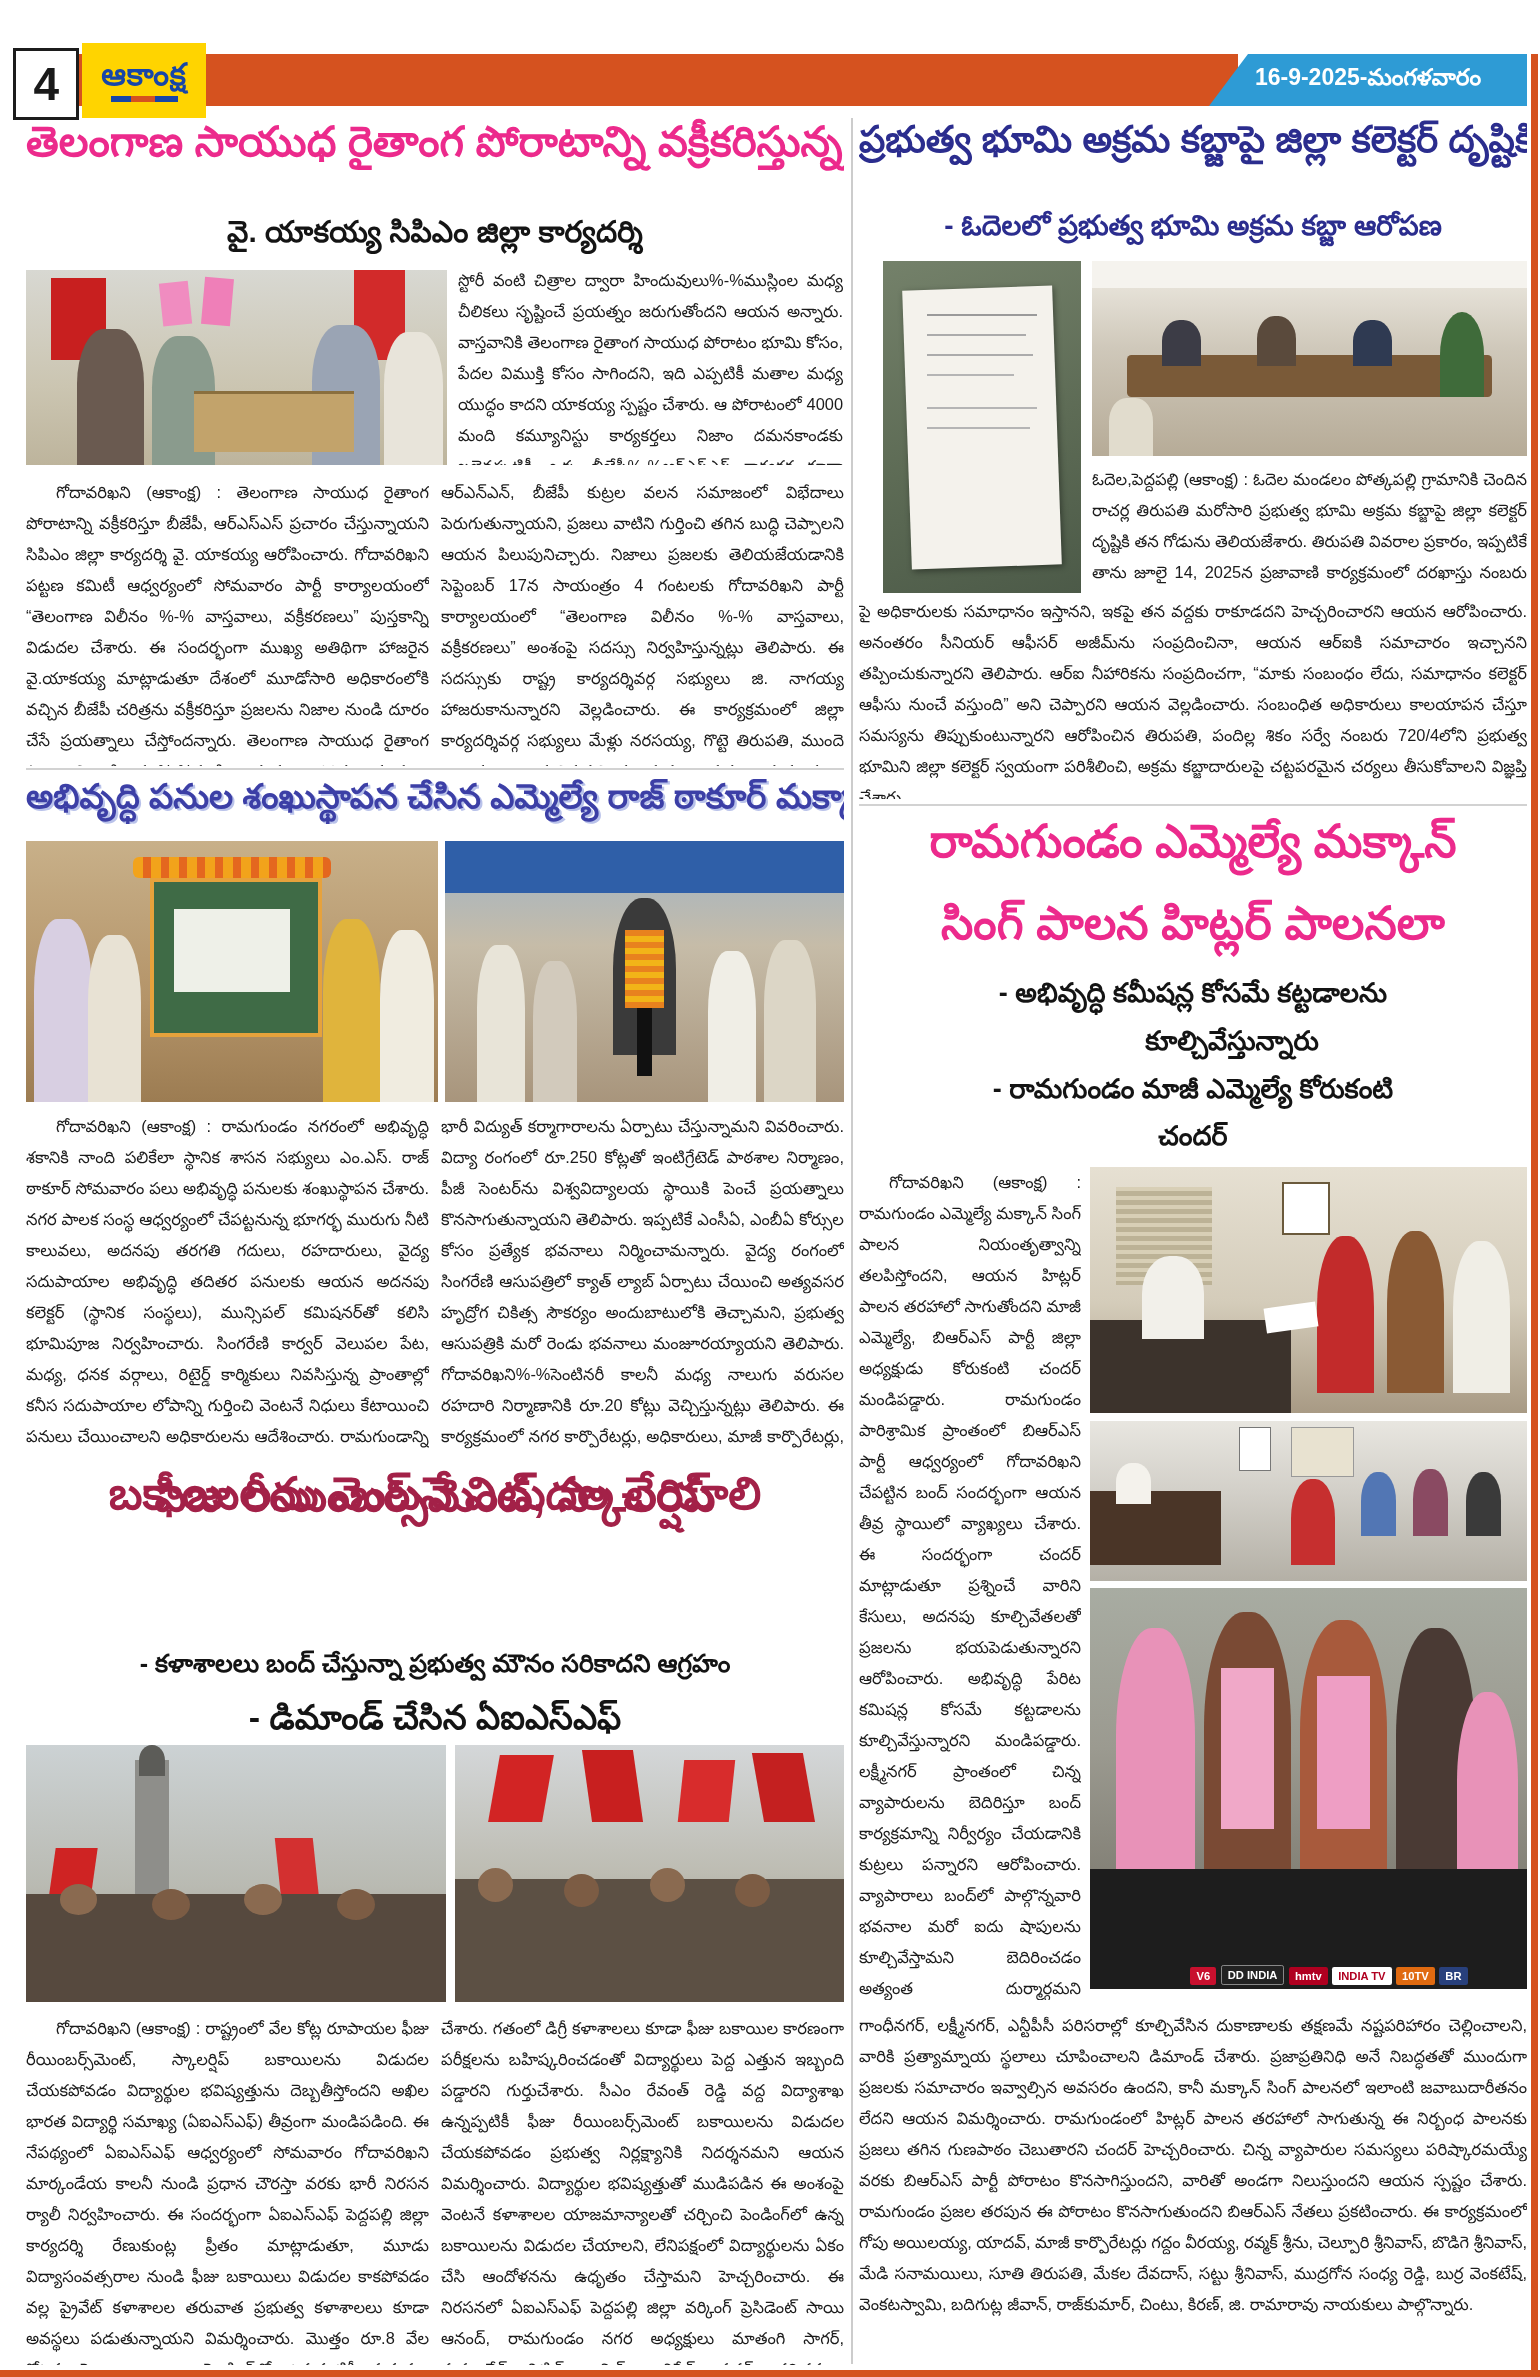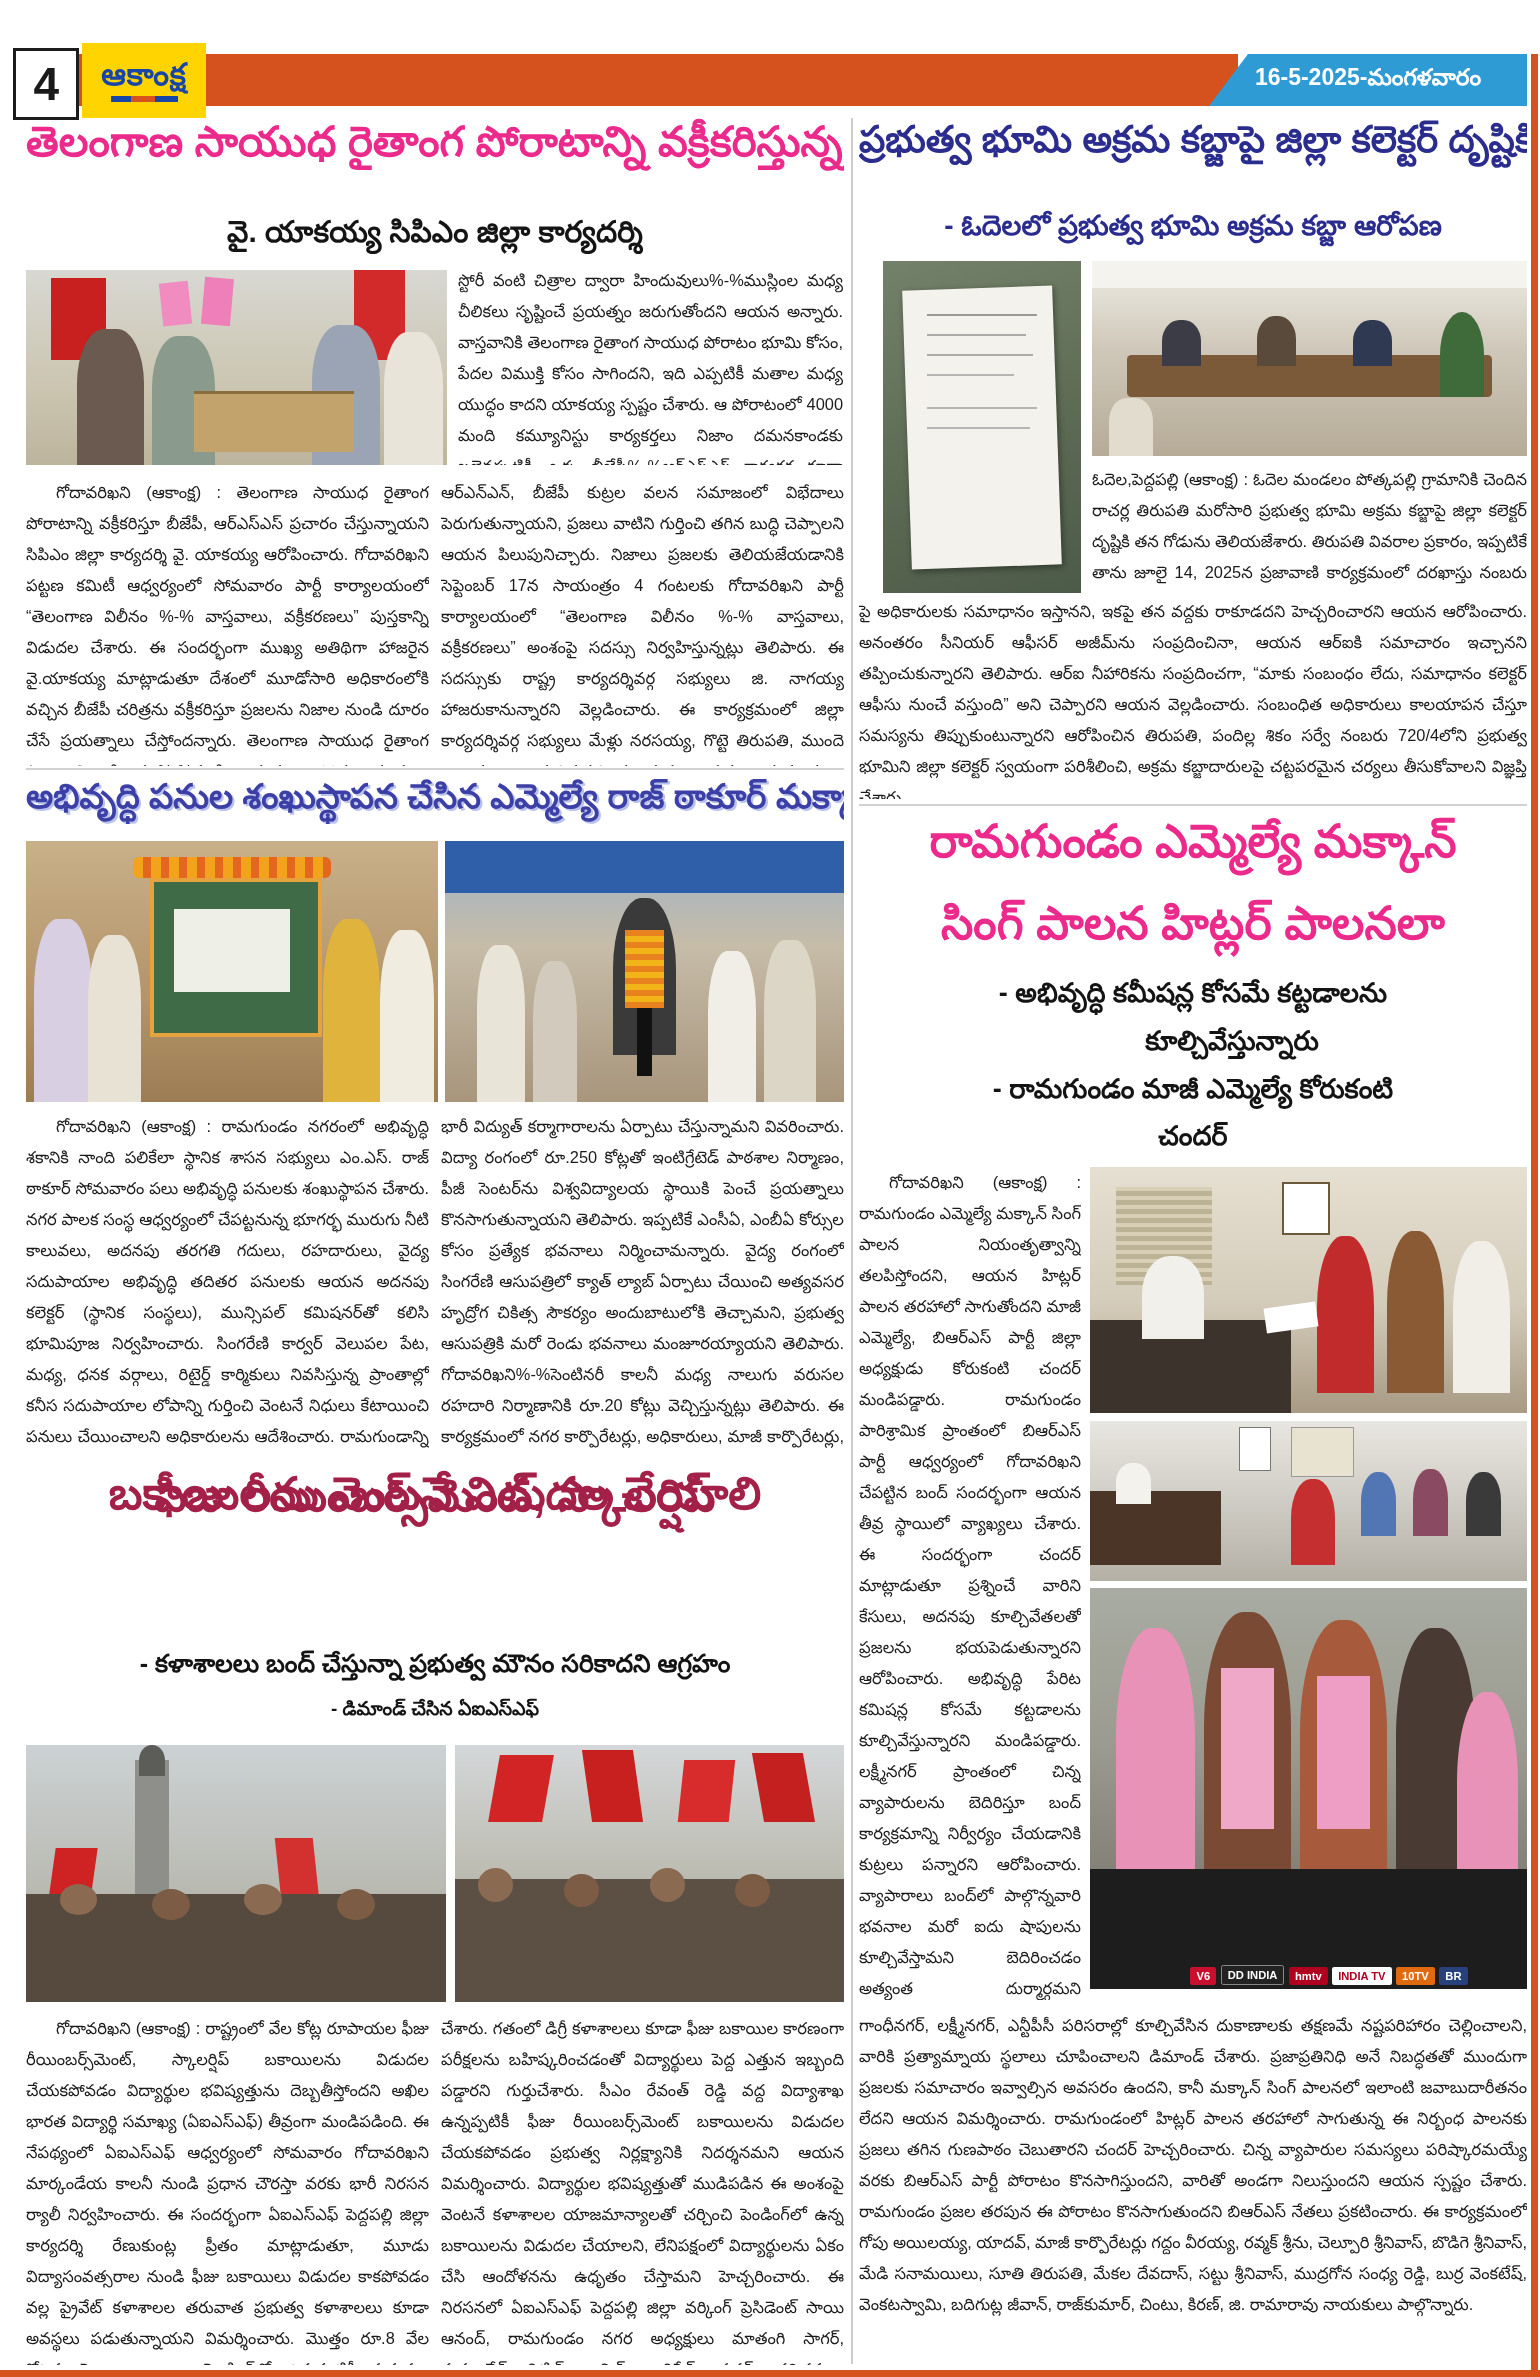--- a/index.html
+++ b/index.html
@@ -39,21 +39,21 @@
 </head>
 <body>
 
 <div class="mast-bar"></div>
 <div class="pagenum">4</div>
 <div class="logobox">
   <span class="logotext">ఆకాంక్ష</span>
   <span class="logostrip"></span>
 </div>
 <div class="datetab">
-  <span class="datetext">16-5-2025-మంగళవారం</span>
+  <span class="datetext">16-9-2025-మంగళవారం</span>
 </div>
 <div class="border-right"></div>
 <div class="border-bottom"></div>
 <div class="vrule"></div>
 <div class="hrule" style="left:26px;top:768px;width:818px;"></div>
 <div class="hrule" style="left:859px;top:804px;width:668px;"></div>
 
 <div class="hl hl-pink" style="left:26px;top:118px;width:818px;font-size:42px;">తెలంగాణ సాయుధ రైతాంగ పోరాటాన్ని వక్రీకరిస్తున్న బిజెపి</div>
 <div class="subhl" style="left:26px;top:215px;width:818px;font-size:30px;">వై. యాకయ్య సిపిఎం జిల్లా కార్యదర్శి</div>
 
@@ -116,21 +116,21 @@
   <div style="left:22%;top:46%;width:11%;height:54%;background:#d2cabc;border-radius:40% 40% 0 0;"></div>
   <div style="left:66%;top:42%;width:12%;height:58%;background:#f0eee6;border-radius:40% 40% 0 0;"></div>
   <div style="left:80%;top:38%;width:13%;height:62%;background:#dcd6c6;border-radius:40% 40% 0 0;"></div>
 </div>
 <div class="body-text indent" style="left:26px;top:1111px;width:403px;height:344px;">గోదావరిఖని (ఆకాంక్ష) : రామగుండం నగరంలో అభివృద్ధి శకానికి నాంది పలికేలా స్థానిక శాసన సభ్యులు ఎం.ఎస్. రాజ్ ఠాకూర్ సోమవారం పలు అభివృద్ధి పనులకు శంఖుస్థాపన చేశారు. నగర పాలక సంస్థ ఆధ్వర్యంలో చేపట్టనున్న భూగర్భ మురుగు నీటి కాలువలు, అదనపు తరగతి గదులు, రహదారులు, వైద్య సదుపాయాల అభివృద్ధి తదితర పనులకు ఆయన అదనపు కలెక్టర్ (స్థానిక సంస్థలు), మున్సిపల్ కమిషనర్‌తో కలిసి భూమిపూజ నిర్వహించారు. సింగరేణి కార్వర్ వెలుపల పేట, మధ్య, ధనక వర్గాలు, రిటైర్డ్ కార్మికులు నివసిస్తున్న ప్రాంతాల్లో కనీస సదుపాయాల లోపాన్ని గుర్తించి వెంటనే నిధులు కేటాయించి పనులు చేయించాలని అధికారులను ఆదేశించారు. రామగుండాన్ని ఉపాధి అవకాశాల కేంద్రంగా తీర్చిదిద్దడానికి కొత్త</div>
 <div class="body-text" style="left:441px;top:1111px;width:403px;height:344px;">భారీ విద్యుత్ కర్మాగారాలను ఏర్పాటు చేస్తున్నామని వివరించారు. విద్యా రంగంలో రూ.250 కోట్లతో ఇంటిగ్రేటెడ్ పాఠశాల నిర్మాణం, పీజీ సెంటర్‌ను విశ్వవిద్యాలయ స్థాయికి పెంచే ప్రయత్నాలు కొనసాగుతున్నాయని తెలిపారు. ఇప్పటికే ఎంసీఏ, ఎంబీఏ కోర్సుల కోసం ప్రత్యేక భవనాలు నిర్మించామన్నారు. వైద్య రంగంలో సింగరేణి ఆసుపత్రిలో క్యాత్ ల్యాబ్ ఏర్పాటు చేయించి అత్యవసర హృద్రోగ చికిత్స సౌకర్యం అందుబాటులోకి తెచ్చామని, ప్రభుత్వ ఆసుపత్రికి మరో రెండు భవనాలు మంజూరయ్యాయని తెలిపారు. గోదావరిఖని%-%సెంటినరీ కాలనీ మధ్య నాలుగు వరుసల రహదారి నిర్మాణానికి రూ.20 కోట్లు వెచ్చిస్తున్నట్లు తెలిపారు. ఈ కార్యక్రమంలో నగర కార్పొరేటర్లు, అధికారులు, మాజీ కార్పొరేటర్లు, ప్రజా ప్రతినిధులు, అధ్యాపకులు, విద్యార్థులు, స్థానికులు పాల్గొన్నారు.</div>
 
 <div class="hl hl-maroon" style="left:26px;top:1470px;width:818px;font-size:45px;">ఫీజు రీయింబర్స్‌మెంట్, స్కాలర్షిప్</div>
 <div class="hl hl-maroon" style="left:26px;top:1468px;width:818px;font-size:45px;">బకాయిలను వెంటనే విడుదల చేయాలి</div>
 <div class="subhl" style="left:26px;top:1649px;width:818px;font-size:25px;">- కళాశాలలు బంద్ చేస్తున్నా ప్రభుత్వ మౌనం సరికాదని ఆగ్రహం</div>
-<div class="subhl" style="left:26px;top:1698px;width:818px;font-size:19px;">- డిమాండ్ చేసిన ఏఐఎస్ఎఫ్</div>
+<div class="subhl" style="left:26px;top:1698px;width:818px;font-size:34px;">- డిమాండ్ చేసిన ఏఐఎస్ఎఫ్</div>
 
 <div class="ph" style="left:26px;top:1745px;width:420px;height:257px;background:linear-gradient(180deg,#ccd2d4 0%,#b9bab2 55%,#8d8276 100%);">
   <div style="left:26%;top:6%;width:8%;height:52%;background:#8e8e8a;"></div>
   <div style="left:27%;top:0;width:6%;height:12%;background:#5c5c58;border-radius:50% 50% 0 0;"></div>
   <div style="left:6%;top:40%;width:10%;height:26%;background:#cf2323;transform:skewX(-8deg);"></div>
   <div style="left:60%;top:36%;width:9%;height:24%;background:#d33030;transform:skewX(6deg);"></div>
   <div style="left:0;top:58%;width:100%;height:42%;background:#56493e;"></div>
   <div style="left:8%;top:54%;width:9%;height:12%;background:#8a6a50;border-radius:50%;"></div>
   <div style="left:30%;top:56%;width:9%;height:12%;background:#7c5c44;border-radius:50%;"></div>
   <div style="left:52%;top:54%;width:9%;height:12%;background:#8a6a50;border-radius:50%;"></div>

